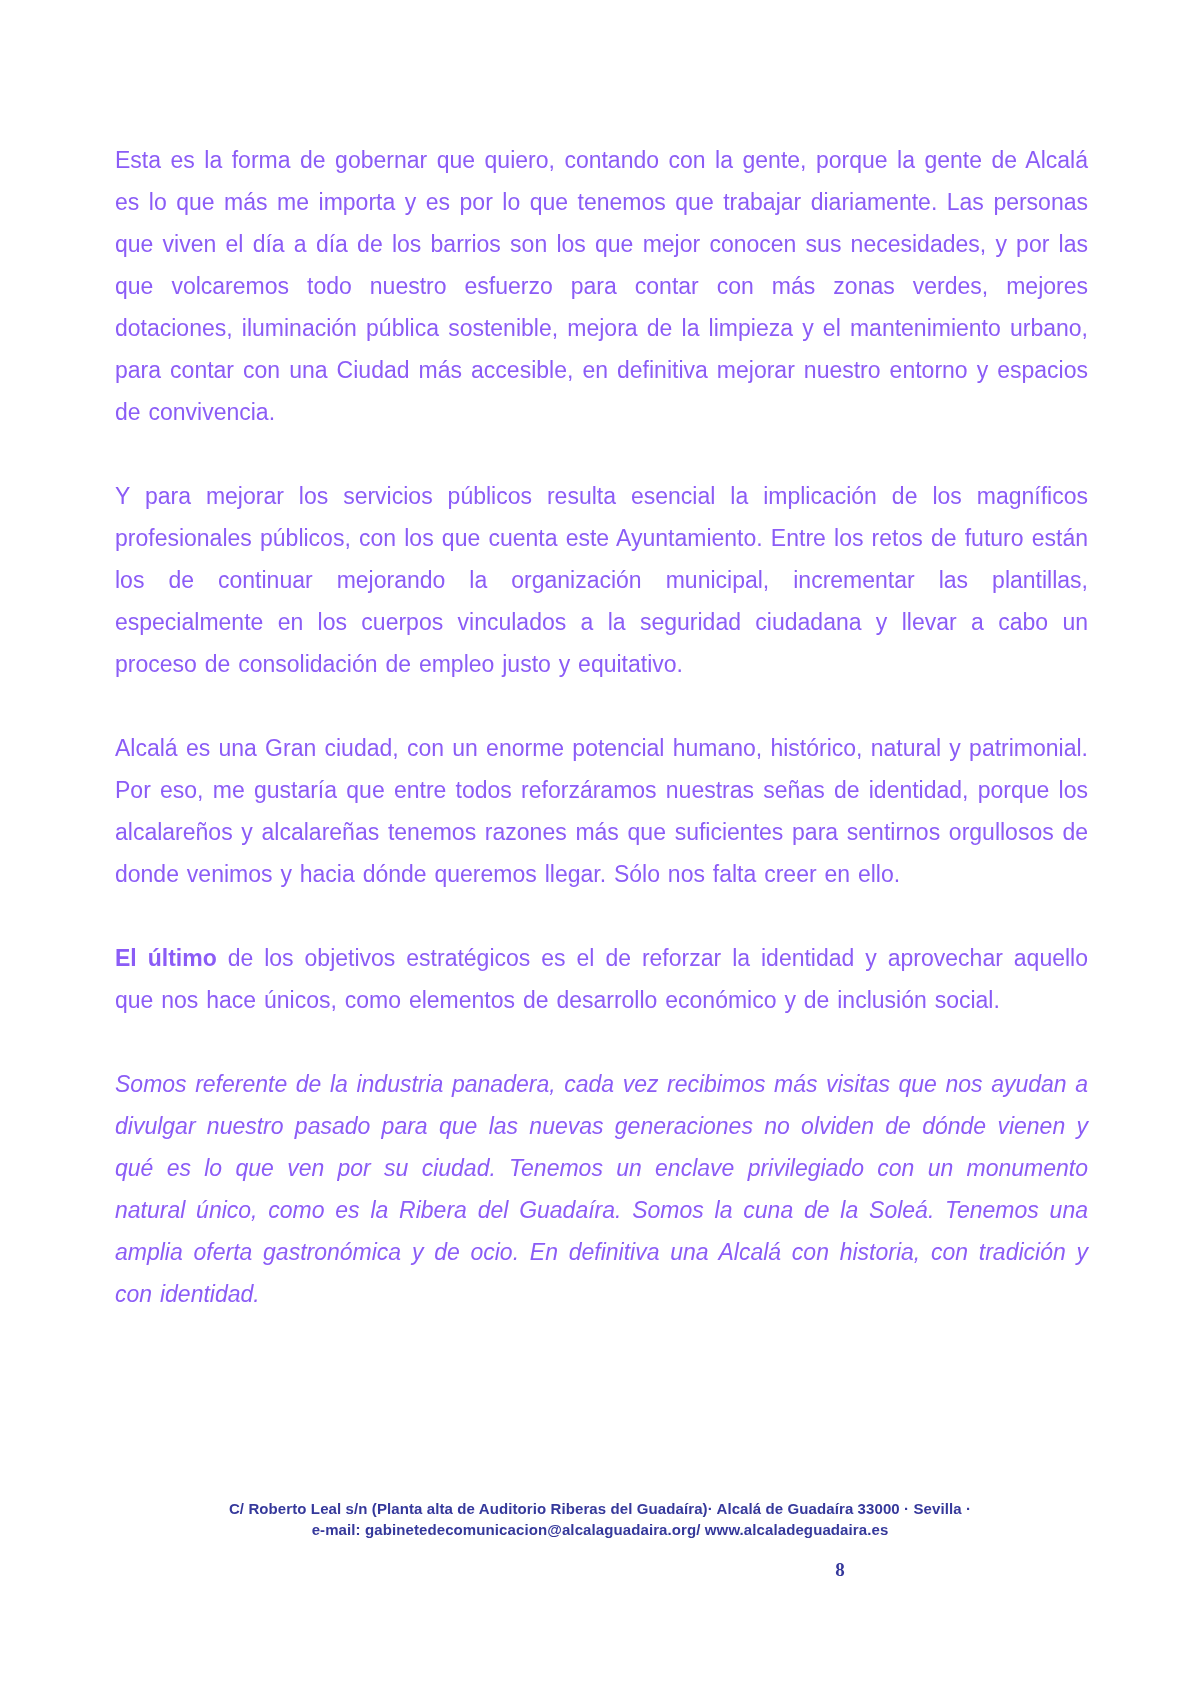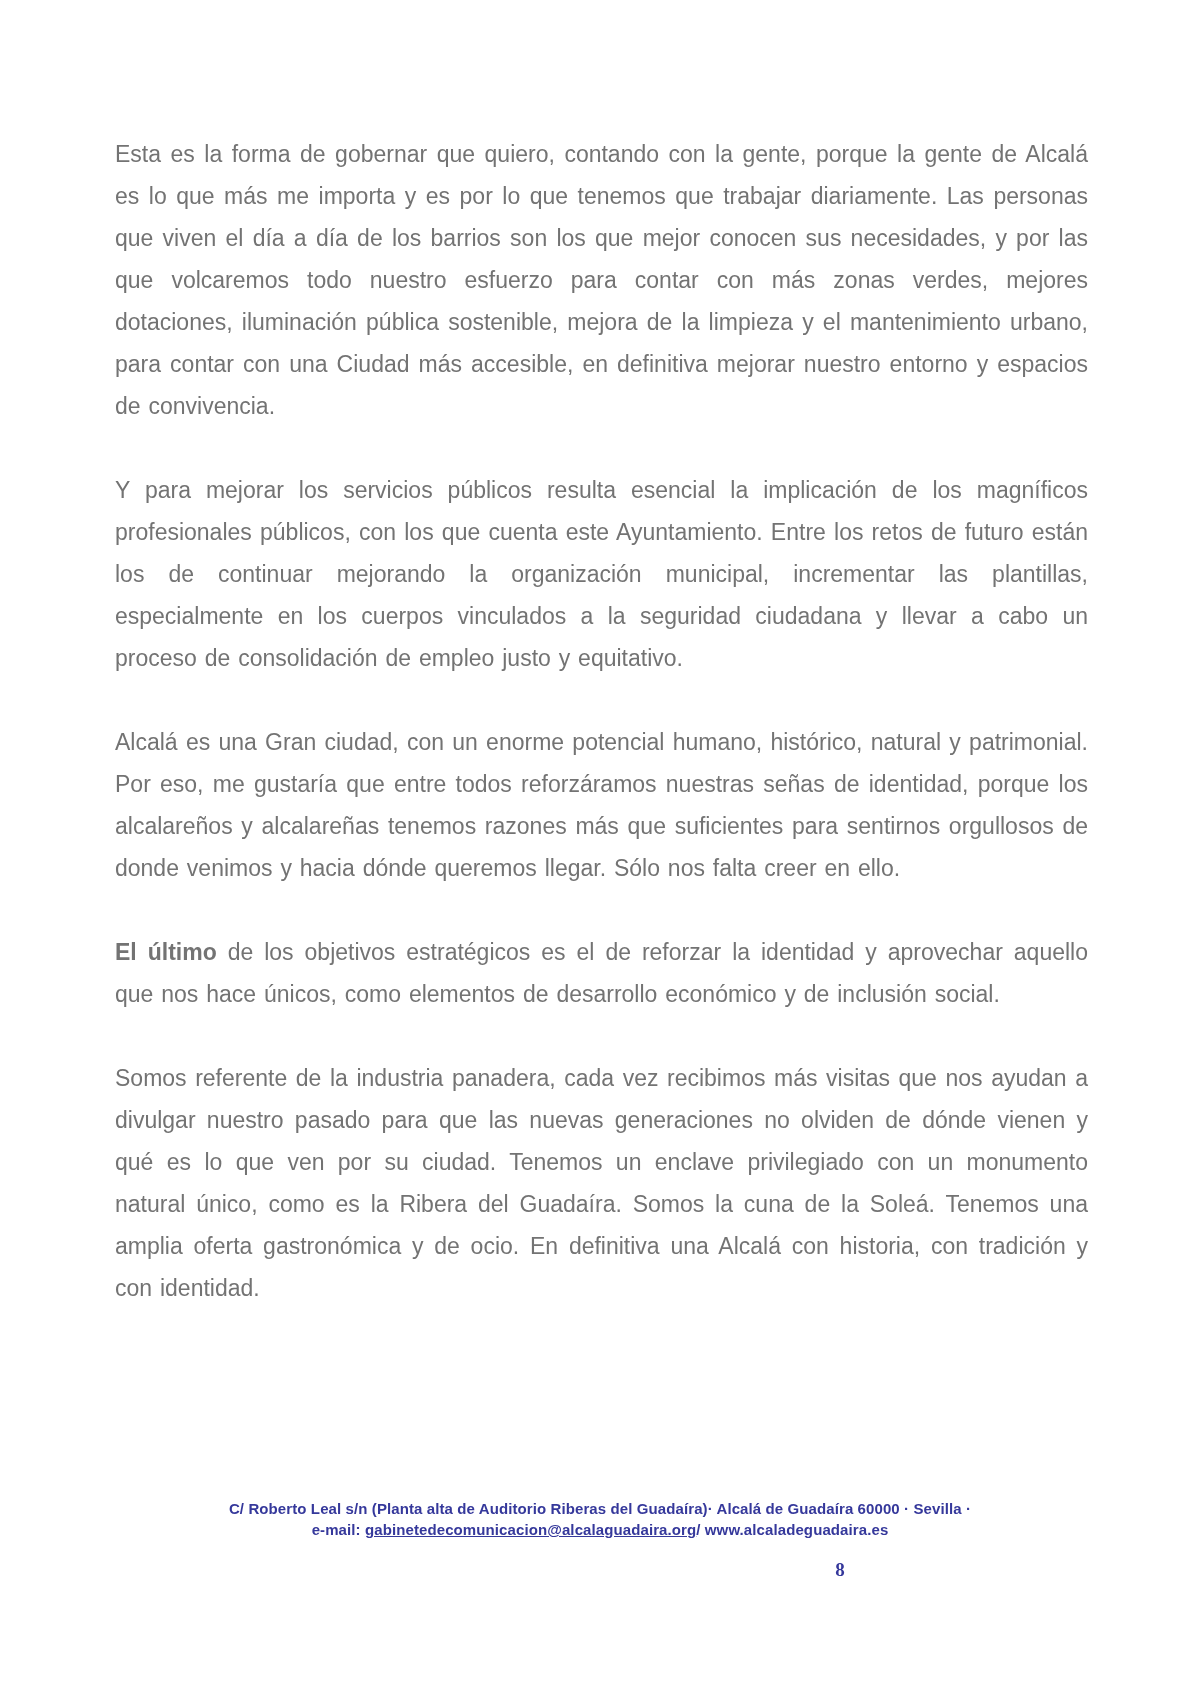--- a/index.html
+++ b/index.html
@@ -12,52 +12,52 @@
     position: relative;
     width: 1200px;
     height: 1696px;
     background: #ffffff;
     overflow: hidden;
     font-family: "Liberation Sans", "DejaVu Sans", sans-serif;
   }
   .content {
     position: absolute;
     left: 115px;
-    top: 133px;
+    top: 139px;
     width: 973px;
-    color: #737373;
+    color: #8b5cf6;
     font-size: 23px;
     line-height: 42px;
     text-align: justify;
     word-spacing: 1.5px;
   }
   .content p {
     margin: 0 0 42px 0;
   }
   .content p:last-child {
     margin-bottom: 0;
+    font-style: italic;
   }
   .lead-bold {
     font-weight: bold;
   }
   .footer {
     position: absolute;
     left: 0;
     top: 1498px;
     width: 1200px;
     text-align: center;
     color: #35389B;
     font-size: 15px;
     font-weight: bold;
     line-height: 21px;
     letter-spacing: 0.1px;
   }
   .footer a.email-link {
     color: #35389B;
-    text-decoration: underline;
     cursor: pointer;
   }
   .page-number {
     position: absolute;
     left: 780px;
     top: 1559px;
     width: 120px;
     text-align: center;
     color: #35389B;
     font-family: "Liberation Serif", "DejaVu Serif", serif;
@@ -77,19 +77,19 @@
     <p>Y para mejorar los servicios públicos resulta esencial la implicación de los magníficos profesionales públicos, con los que cuenta este Ayuntamiento.  Entre los retos de futuro están los de continuar mejorando la organización municipal, incrementar las plantillas, especialmente en los cuerpos vinculados a la seguridad ciudadana y llevar a cabo un proceso de consolidación de empleo justo y equitativo.</p>
 
     <p>Alcalá es una Gran ciudad, con un enorme potencial humano, histórico, natural y patrimonial. Por eso, me gustaría que entre todos reforzáramos nuestras señas de identidad, porque los alcalareños y alcalareñas tenemos razones más que suficientes para sentirnos orgullosos de donde venimos y hacia dónde queremos llegar. Sólo nos falta creer en ello.</p>
 
     <p><span class="lead-bold">El último</span><span> de los objetivos estratégicos es el de reforzar la identidad y aprovechar aquello que nos hace únicos, como elementos de desarrollo económico y de inclusión social.</span></p>
 
     <p>Somos referente de la industria panadera, cada vez recibimos más visitas que nos ayudan a divulgar nuestro pasado para que las nuevas generaciones no olviden de dónde vienen y qué es lo que ven por su ciudad.  Tenemos un enclave privilegiado con un monumento natural único, como es la Ribera del Guadaíra.  Somos la cuna de la Soleá.  Tenemos una amplia oferta gastronómica y de ocio.   En definitiva una Alcalá con historia, con tradición y con identidad.</p>
   </main>
 
   <footer class="footer">
-    <div>C/ Roberto Leal s/n (Planta alta de Auditorio Riberas del Guadaíra)· Alcalá de Guadaíra 60000 · Sevilla ·</div>
+    <div>C/ Roberto Leal s/n (Planta alta de Auditorio Riberas del Guadaíra)· Alcalá de Guadaíra 33000 · Sevilla ·</div>
     <div><span>e-mail: </span><a class="email-link">gabinetedecomunicacion@alcalaguadaira.org</a><span>/ </span><span>www.alcaladeguadaira.es</span></div>
   </footer>
 
   <div class="page-number">8</div>
 
 </div>
 
 </body></html>

